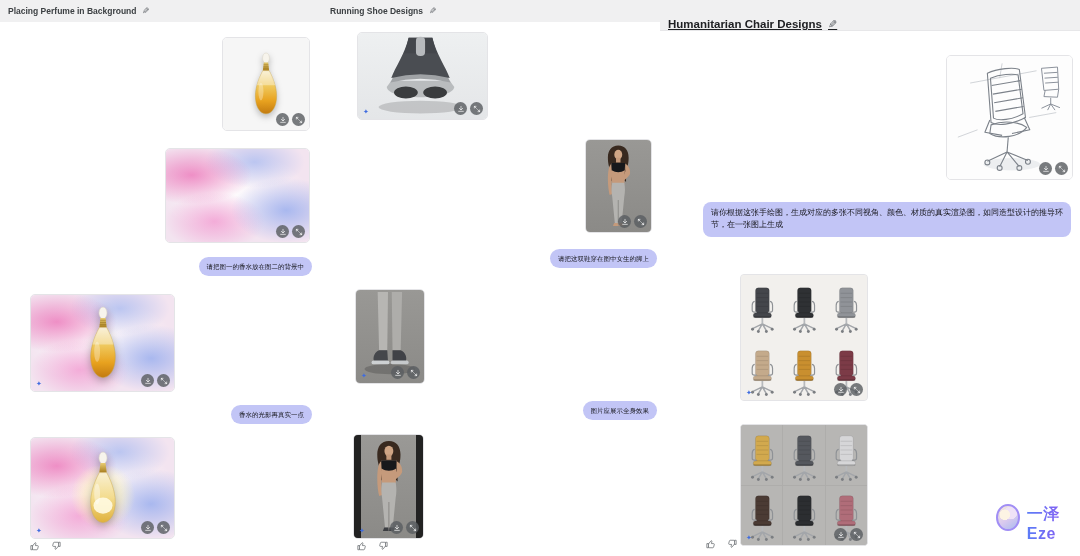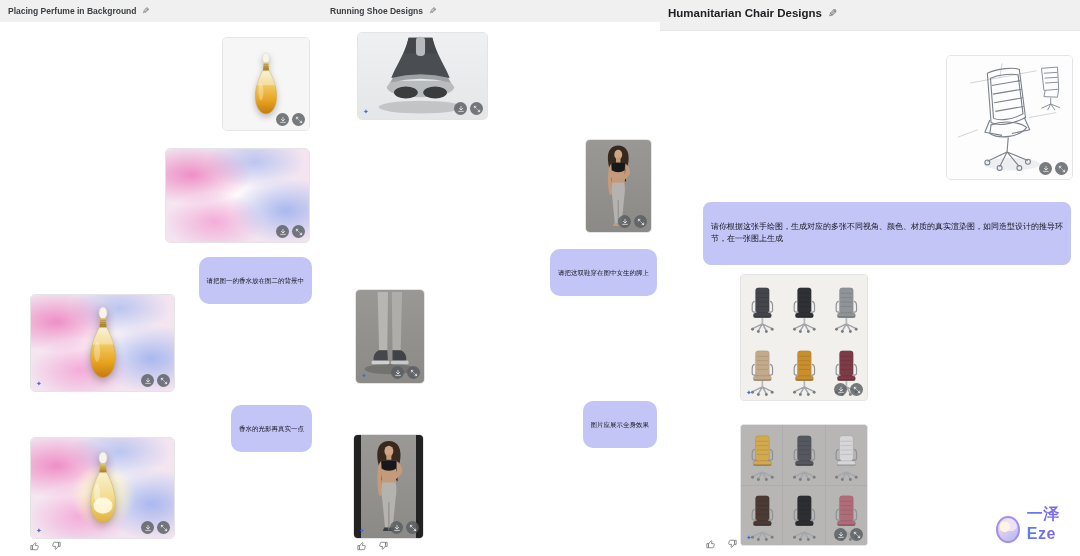--- a/index.html
+++ b/index.html
@@ -8,33 +8,33 @@
     background:#ffffff;font-family:"Liberation Sans",sans-serif;
     -webkit-font-smoothing:antialiased;
   }
   
   .topbar{position:absolute;left:0;top:0;width:1080px;height:22px;background:#f0f0f1;}
   .topbar-right{position:absolute;left:660px;top:0;width:420px;height:30px;background:#f0f0f1;border-bottom:1px solid #e7e7e9;}
   .conv-title{position:absolute;display:flex;align-items:center;gap:6px;color:#3c4043;white-space:nowrap;}
   .conv-title .t{font-weight:bold;}
   .title-1{left:8px;top:6px;font-size:8.5px;}
   .title-2{left:330px;top:6px;font-size:8.5px;}
-  .title-3{left:668px;top:7px;font-size:11.5px;color:#202124;}
+  .title-3{left:668px;top:18px;font-size:11.5px;color:#202124;text-decoration:underline;}
   .edit-ic{color:#5f6368;font-size:9px;line-height:1;cursor:pointer;transform:scaleX(-1);display:inline-block;}
   .title-3 .edit-ic{font-size:11px;}
 
   
   .gen-img{position:absolute;border:1px solid #e4e4e7;border-radius:5px;overflow:hidden;background:#fff;box-sizing:border-box;margin:0;padding:0;cursor:pointer;}
   .img-actions{position:absolute;right:4px;bottom:4px;display:flex;gap:3px;}
   .circle-btn{width:13px;height:13px;border-radius:50%;background:rgba(90,94,98,.82);border:none;display:flex;align-items:center;justify-content:center;padding:0;cursor:pointer;}
   .circle-btn svg{width:8px;height:8px;stroke:#fff;fill:none;stroke-width:2;stroke-linecap:round;stroke-linejoin:round;}
   .sparkle{position:absolute;left:5px;bottom:4px;font-size:7px;line-height:1;color:#3f6ce0;}
 
   
-  .bubble{position:absolute;background:#c2c5f6;color:#17171d;border-radius:10px;padding:19px 8px;font-size:6.5px;line-height:1.4;white-space:nowrap;}
+  .bubble{position:absolute;background:#c2c5f6;color:#17171d;border-radius:10px;padding:5px 8px;font-size:6.5px;line-height:1.4;white-space:nowrap;}
   .bubble-big{left:703px;top:202px;width:352px;white-space:normal;font-size:8px;line-height:1.55;border-radius:8px;}
   .b-p1{right:768px;top:257px;}
   .b-p2{right:768px;top:405px;}
   .b-s1{right:423px;top:249px;}
   .b-s2{right:423px;top:401px;}
 
   
   .thumb-row{position:absolute;display:flex;gap:11px;color:#5f6368;}
   .thumb-row svg{width:10px;height:10px;stroke:currentColor;fill:none;stroke-width:1.7;stroke-linecap:round;stroke-linejoin:round;cursor:pointer;}
   .tr-1{left:30px;top:541px;}
@@ -69,21 +69,21 @@
   
   .chair-grid{position:absolute;border:1px solid #e4e4e7;border-radius:4px;overflow:hidden;display:grid;grid-template-columns:repeat(3,1fr);grid-template-rows:repeat(2,1fr);box-sizing:border-box;cursor:pointer;}
   .cg-1{left:700px;top:258px;width:128px;height:127px;background:#f2f0ed;gap:1px;}
   .cg-2{left:700px;top:408px;width:128px;height:122px;background:#aeadab;gap:1px;}
   .cg-1 .cell{background:#f2f0ed;}
   .cg-2 .cell{background:#b7b6b4;}
   .cell{display:flex;align-items:flex-end;justify-content:center;padding-bottom:2px;}
   .cell svg{width:32px;height:50px;}
 
   
-  .watermark{position:absolute;left:996px;top:504px;display:flex;align-items:flex-end;gap:7px;}
+  .watermark{position:absolute;left:996px;top:504px;display:flex;align-items:flex-start;gap:7px;}
   .eze-avatar{width:27px;height:27px;border-radius:50%;border:2px solid #a18ef5;box-sizing:border-box;
      background:
        radial-gradient(circle at 34% 38%, #fdf4e4 0 26%, rgba(0,0,0,0) 28%),
        radial-gradient(circle at 64% 30%, #efe2f7 0 30%, rgba(0,0,0,0) 32%),
        linear-gradient(145deg,#f6ecd9,#d9c9ef 55%,#a9bcee);}
   .eze-text{font-size:16px;font-weight:bold;letter-spacing:.5px;
      background:linear-gradient(90deg,#5b7cf7,#9b51f0);
      -webkit-background-clip:text;background-clip:text;color:transparent;}
 
   

